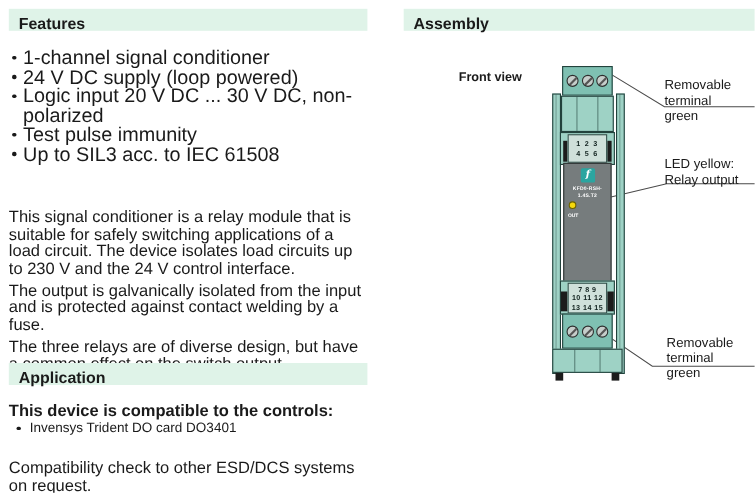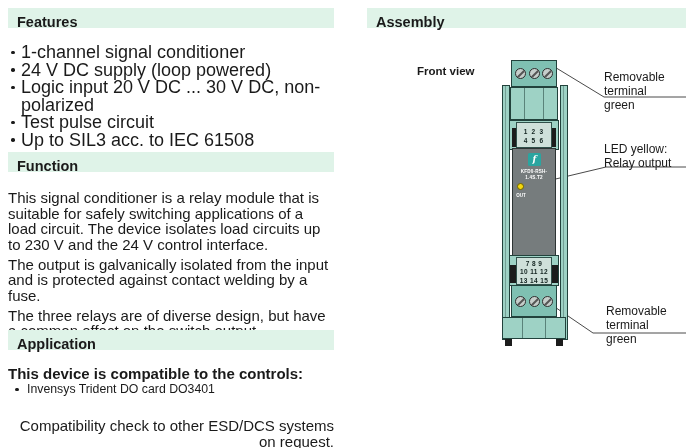--- a/index.html
+++ b/index.html
@@ -25,21 +25,21 @@
       border-radius:50%; background:#1a1a1a; }
 
   .func-text { position:absolute; left:0; top:190px; width:322px; }
   .func-text p { margin-bottom:4.5px; }
 
   .app-intro { position:absolute; left:0; top:366px; width:326px;font-weight:bold; }
   .app-list  { position:absolute; left:2px; top:381px; width:324px; list-style:none;
                font-size:12.3px; line-height:16.8px; }
   .app-list li { padding-left:17px; }
   .app-list li::before { left:5px; }
-  .app-outro { position:absolute; left:0; top:418px; width:326px;text-align:right; }
+  .app-outro { position:absolute; left:0; top:418px; width:326px; }
 
   
   .figure { position:absolute; left:0; top:36px; width:335px; height:412px; }
   .leader-svg { position:absolute; left:0; top:0; width:335px; height:412px; pointer-events:none; }
   .front-view { position:absolute; left:2px; top:29px; font-weight:bold; font-size:11.5px;padding-left:48px; }
   .callout { position:absolute; font-size:12px; line-height:14px; }
   .callout.c1 { left:237px; top:34px; }
   .callout.c2 { left:237px; top:106px; }
   .callout.c3 { left:239px; top:268px; }
 
@@ -102,27 +102,24 @@
 
 <div class="col col-left">
 
   <div class="band" style="top:8px">
     <span>Features</span>
   </div>
   <ul class="feat-list">
     <li>1-channel signal conditioner</li>
     <li>24 V DC supply (loop powered)</li>
     <li>Logic input 20 V DC ... 30 V DC, non-polarized</li>
-    <li>Test pulse circuit</li>
+    <li>Test pulse immunity</li>
     <li>Up to SIL3 acc. to IEC 61508</li>
   </ul>
 
-  <div class="band" style="top:152px">
-    <span>Function</span>
-  </div>
   <div class="func-text body-text">
     <p>This signal conditioner is a relay module that is suitable for safely switching applications of a load circuit. The device isolates load circuits up to 230 V and the 24 V control interface.</p>
     <p>The output is galvanically isolated from the input and is protected against contact welding by a fuse.</p>
     <p>The three relays are of diverse design, but have a common effect on the switch output.</p>
   </div>
 
   <div class="band" style="top:330px">
     <span>Application</span>
   </div>
   <div class="app-intro body-text">This device is compatible to the controls:</div>

